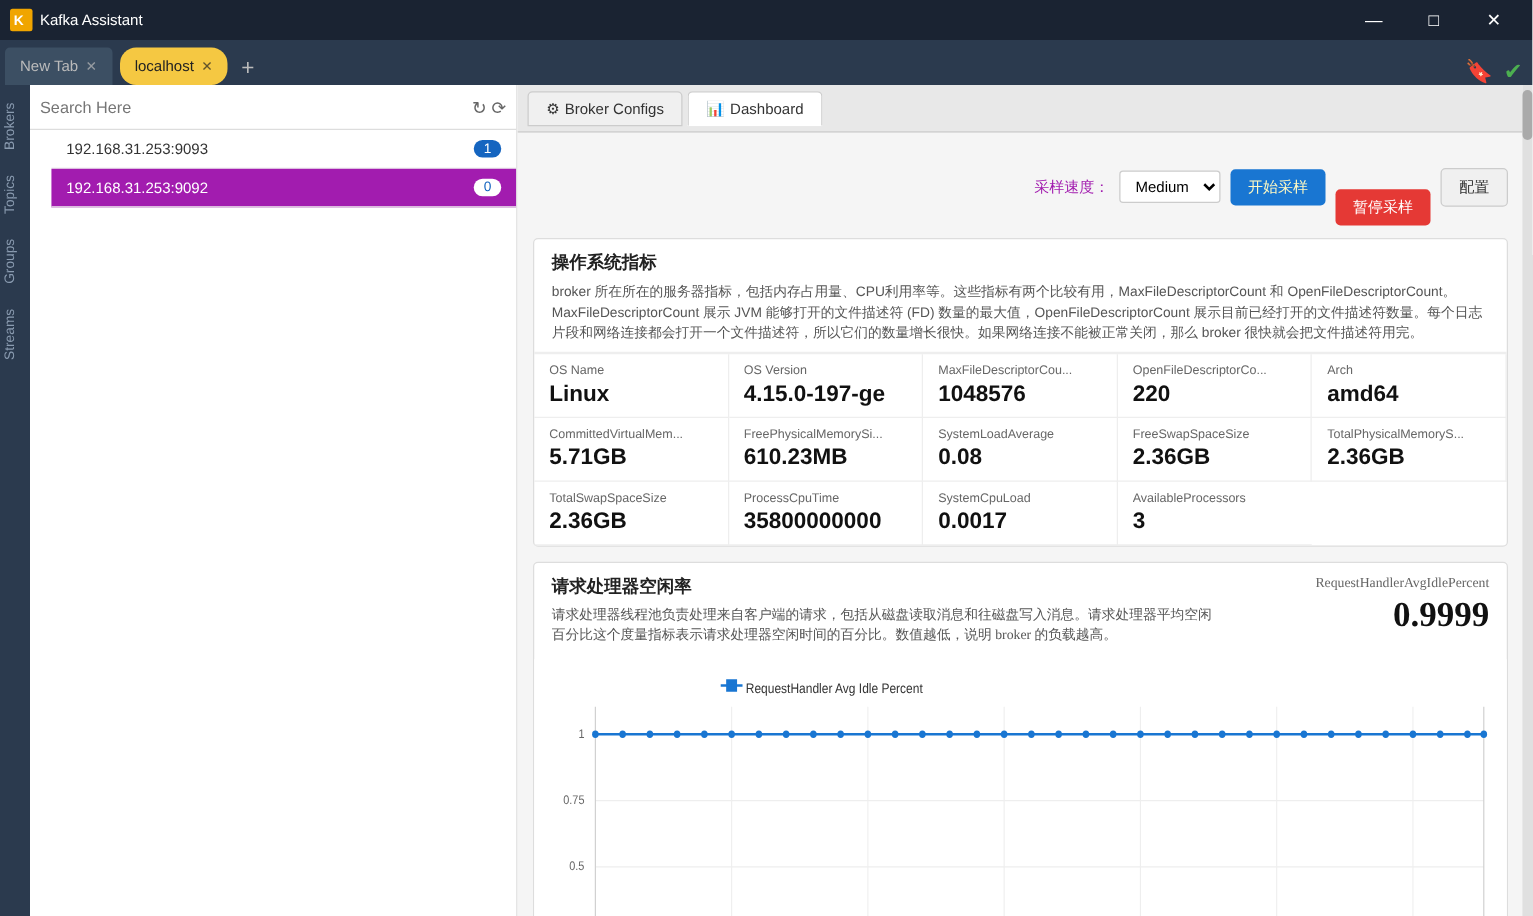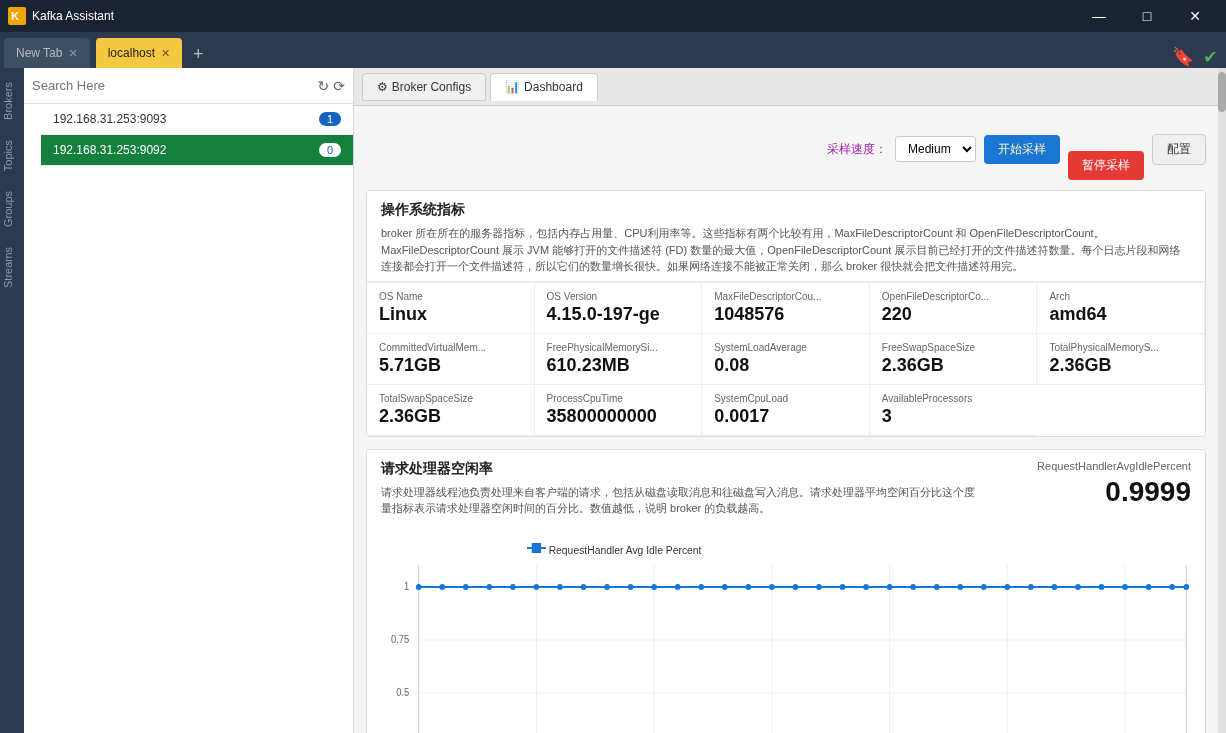--- a/index.html
+++ b/index.html
@@ -46,20 +46,21 @@
       color: #bbb;
       font-size: 12px;
       cursor: pointer;
       border-radius: 4px 4px 0 0;
       margin-right: 2px;
       margin-left: 4px;
     }
     .tab.active {
       background: #f5c842;
       color: #222;
+      border-radius: 13px;
     }
     .tab-close { font-size: 11px; opacity: 0.7; cursor: pointer; }
     .tab-add {
       width: 28px; height: 28px;
       display: flex; align-items: center; justify-content: center;
       color: #bbb; font-size: 18px; cursor: pointer;
     }
     .tab-bar-right {
       margin-left: auto;
       display: flex; align-items: center; gap: 8px; padding-right: 8px;
@@ -91,21 +92,21 @@
       color: #8a9bb0;
       font-size: 11px;
       padding: 10px 2px;
       cursor: pointer;
       text-align: center;
       white-space: nowrap;
     }
 
     
     .left-panel {
-      width: 330px;
+      width: 390px;
       background: #fff;
       display: flex;
       flex-direction: column;
       border-right: 1px solid #ddd;
     }
     .search-bar {
       height: 36px;
       border-bottom: 1px solid #ddd;
       display: flex;
       align-items: center;
@@ -127,21 +128,21 @@
     .broker-item {
       display: flex;
       align-items: center;
       padding: 8px 12px;
       border-bottom: 1px solid #eee;
       cursor: pointer;
       font-size: 12px;
       color: #333;
     }
     .broker-item.active {
-      background: #15803d;
+      background: #a21caf;
       color: #fff;
     }
     .broker-label { flex: 1; }
     .broker-badge {
       background: #1565c0;
       color: #fff;
       border-radius: 10px;
       padding: 1px 7px;
       font-size: 11px;
       min-width: 22px;
@@ -292,20 +293,21 @@
     .rh-section {
       background: #fff;
       border: 1px solid #ddd;
       border-radius: 4px;
       margin-bottom: 12px;
     }
     .rh-header {
       display: flex;
       padding: 10px 14px;
       gap: 16px;
+      font-family: Liberation Serif, serif;
     }
     .rh-left { flex: 1; }
     .rh-right {
       text-align: right;
       min-width: 200px;
     }
     .rh-metric-name {
       font-size: 11px;
       color: #666;
       margin-bottom: 4px;

